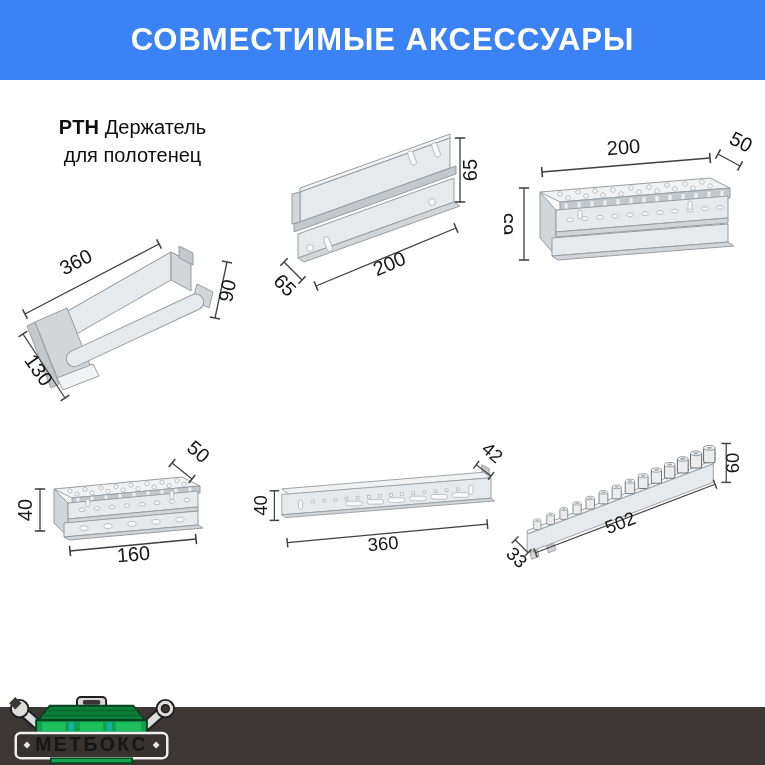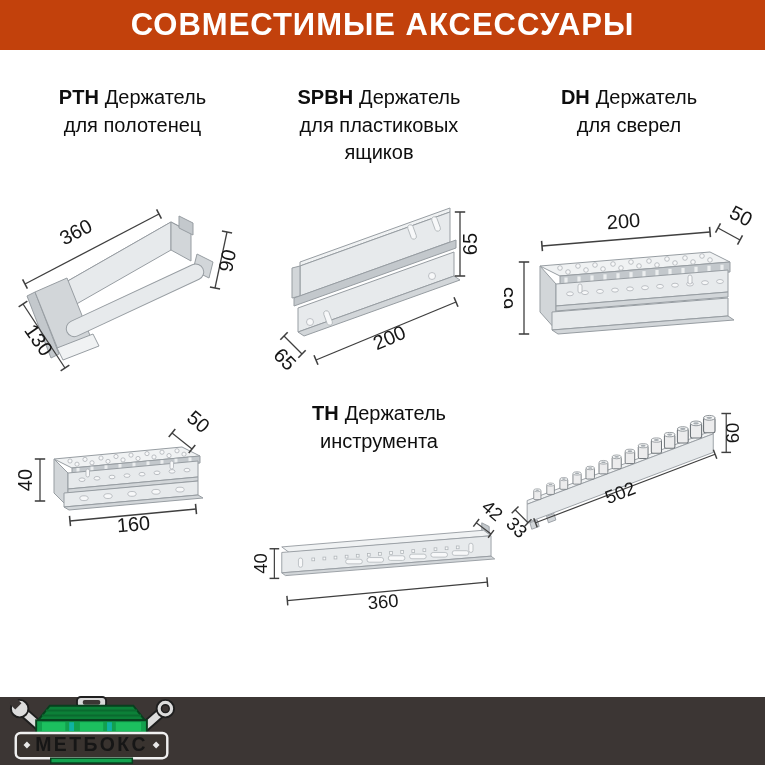--- a/index.html
+++ b/index.html
@@ -1,40 +1,40 @@
 <!DOCTYPE html>
 <html><head>
 <meta charset="utf-8">
 <style>
   html,body{margin:0;padding:0;}
   body{
     width:765px;height:765px;background:#ffffff;overflow:hidden;position:relative;
     font-family:"Liberation Sans",sans-serif;
   }
-  .header{height:50px;background:#c2410c;display:flex;align-items:center;justify-content:center;}
+  .header{height:80px;background:#3b82f6;display:flex;align-items:center;justify-content:center;}
   .header h1{margin:0;color:#ffffff;font-size:31px;font-weight:bold;letter-spacing:1px;}
   .content{padding:34px 11px 0;display:grid;grid-template-columns:repeat(3,1fr);row-gap:14px;}
   .card{display:flex;flex-direction:column;align-items:center;}
   .card-title{margin:0;font-size:20px;line-height:1.38;text-align:center;color:#0e0e0e;font-weight:normal;}
   .card-title b{font-weight:bold;margin-right:6px;}
   .card-title .name{white-space:pre-line;}
   .row1 .card-title{min-height:104px;}
   .row2 .card-title{min-height:88px;}
   .figure{display:flex;align-items:center;justify-content:center;}
   .row1 .figure{height:198px;}
   .row2 .figure{height:152px;}
   svg text{font-family:"Liberation Sans",sans-serif;font-size:20px;fill:#161616;}
   .dim line{stroke:#3f3f3f;stroke-width:1.3;}
   .st{stroke:#979da2;stroke-width:1;stroke-linejoin:round;}
   .fL{fill:#e7eaec;}
   .fM{fill:#f0f2f3;}
   .fD{fill:#d2d6d9;}
   .fX{fill:#c3c8cc;}
   .hole{fill:#f7f8f9;stroke:#aeb3b7;stroke-width:0.8;}
-  .footer{position:absolute;left:0;bottom:0;width:765px;height:68px;background:#3C3634;}
+  .footer{position:absolute;left:0;bottom:0;width:765px;height:58px;background:#3C3634;}
   .logo{position:absolute;left:6px;bottom:1px;}
 </style>
 </head>
 <body>
 
 <div class="header">
   <h1>СОВМЕСТИМЫЕ АКСЕССУАРЫ</h1>
 </div>
 
 <div class="content">
@@ -72,23 +72,20 @@
         </g>
         <g class="dim">
           <line x1="10" y1="112" x2="52" y2="176" marker-start="url(#tick)" marker-end="url(#tick)"></line>
           <text x="20" y="152" text-anchor="middle" transform="rotate(55 20 152)">130</text>
         </g>
       </svg>
     </div>
   </div>
 
   <div class="card row1">
-    <h3 class="card-title"><b>SPBH</b><span class="name">Держатель
-для пластиковых
-ящиков</span></h3>
     <div class="figure">
       <svg width="230" height="190" viewBox="0 0 230 190">
         <g>
           <polygon class="fM st" points="36,70 186,16 186,20 36,74"></polygon>
           <polygon class="fL st" points="36,74 186,20 186,50 36,104"></polygon>
           <polygon class="fD st" points="28,76 36,74 36,104 28,106"></polygon>
           <polygon class="fX st" points="30,106 192,48 192,56 30,114"></polygon>
           <polygon class="fL st" points="34,116 190,60 190,84 34,140"></polygon>
           <polygon class="fD st" points="34,140 190,84 196,88 40,144"></polygon>
           <g>
@@ -109,22 +106,20 @@
         </g>
         <g class="dim">
           <line x1="20" y1="144" x2="38" y2="162" marker-start="url(#tick)" marker-end="url(#tick)"></line>
           <text x="16" y="172" text-anchor="middle" transform="rotate(45 16 172)">65</text>
         </g>
       </svg>
     </div>
   </div>
 
   <div class="card row1">
-    <h3 class="card-title"><b>DH</b><span class="name">Держатель
-для сверел</span></h3>
     <div class="figure">
       <svg width="250" height="175" viewBox="0 0 250 175">
         <g>
           <polygon class="fM st" points="36,66 206,52 226,62 56,76"></polygon>
           <polygon class="fD st" points="36,66 52,84 52,130 36,112"></polygon>
           <polygon class="fX st" points="56,76 226,62 226,72 56,86"></polygon>
           <g fill="#eceeef">
             <rect x="60.4" y="77.5" width="3.2" height="6.5"></rect>
               <rect x="73.4" y="76.4" width="3.2" height="6.5"></rect>
               <rect x="86.4" y="75.4" width="3.2" height="6.5"></rect>
@@ -259,22 +254,20 @@
         </g>
         <g class="dim">
           <line x1="52" y1="112" x2="178" y2="100" marker-start="url(#tick)" marker-end="url(#tick)"></line>
           <text x="116" y="122" text-anchor="middle" transform="rotate(-5 116 122)">160</text>
         </g>
       </svg>
     </div>
   </div>
 
   <div class="card row2">
-    <h3 class="card-title"><b>TH</b><span class="name">Держатель
-инструмента</span></h3>
     <div class="figure">
       <svg width="250" height="139" viewBox="0 0 270 150">
         <g>
           <polygon class="fX st" points="246,30 254,34 254,44 246,40"></polygon>
           <polygon class="fM st" points="30,56 248,38 256,44 38,62"></polygon>
           <polygon class="fL st" points="30,62 256,44 256,66 30,84"></polygon>
           <polygon class="fD st" points="30,84 256,66 260,69 34,87"></polygon>
           <g>
             <rect class="hole" x="48" y="68" width="4.5" height="10" rx="2.2"></rect>
             <rect class="hole" x="232" y="52" width="4.5" height="10" rx="2.2"></rect>

